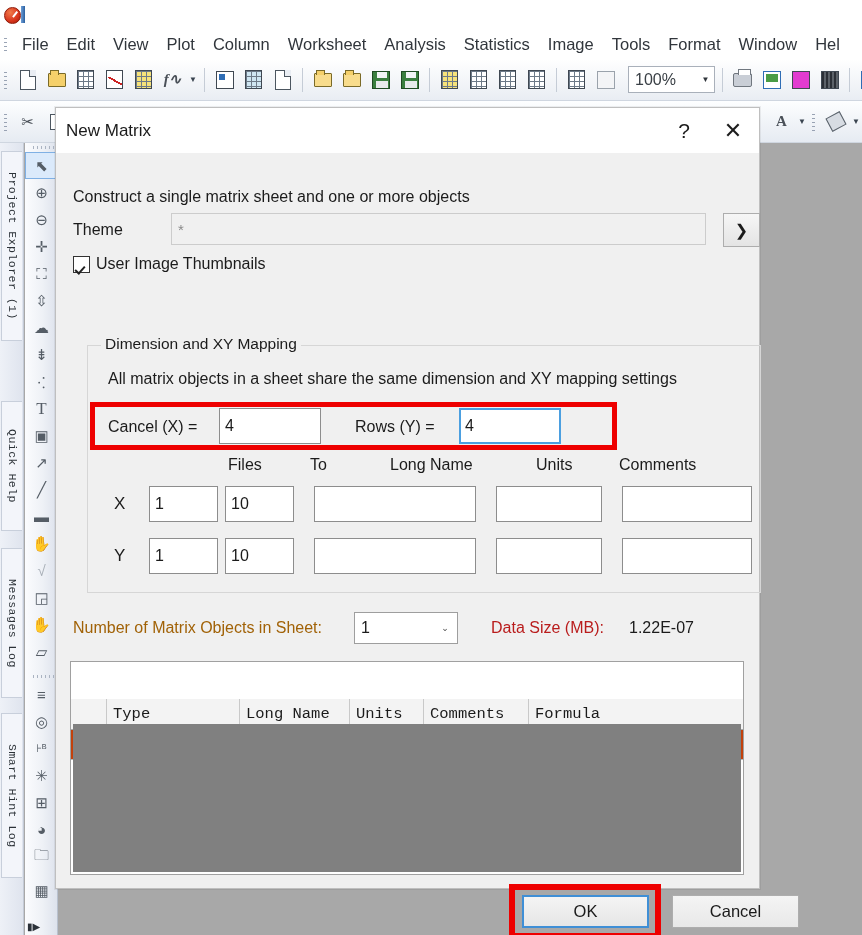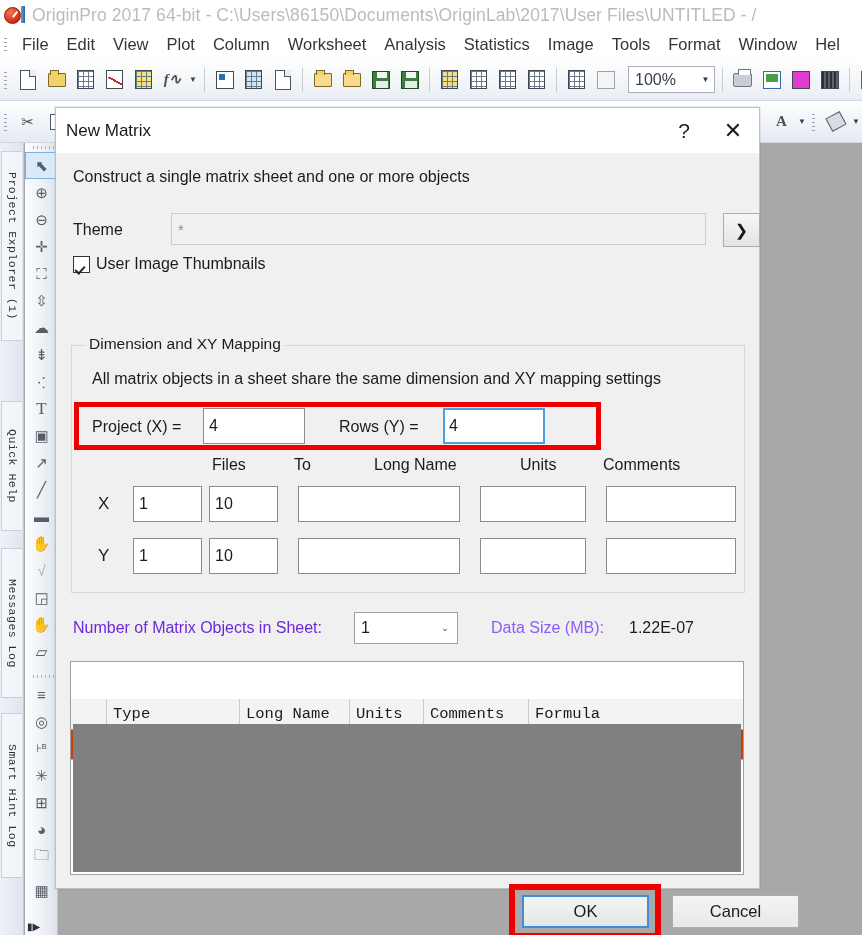--- a/index.html
+++ b/index.html
@@ -235,21 +235,21 @@
     width: 46px; height: 45px; display: flex; align-items: center; justify-content: center;
     font-size: 21px; color: #1b1b1b; cursor: default;
   }
   #dlg-close {
     width: 52px; height: 45px; display: flex; align-items: center; justify-content: center;
     font-size: 22px; color: #1b1b1b; cursor: default;
   }
   #dlg-body { position: relative; padding: 0; }
 
   #dlg-desc {
-    position: absolute; left: 17px; top: 15px;
+    position: absolute; left: 17px; top: 35px;
     font-size: 16px; color: #1b1b1b;
   }
 
   .row-theme { position: absolute; left: 17px; top: 60px; width: 670px; height: 34px; }
   .lbl-theme { position: absolute; left: 0; top: 8px; font-size: 16px; color: #1b1b1b; }
   #theme-input {
     position: absolute; left: 98px; top: 0; width: 535px; height: 32px;
     background: #f0f0f0; border: 1px solid #cccccc;
     font-size: 15px; color: #8a8a8a; padding: 0 6px;
     font-family: "Liberation Sans", sans-serif;
@@ -271,21 +271,21 @@
     position: relative; margin-right: 6px; flex: 0 0 auto;
   }
   .cbox.checked::after {
     content: ""; position: absolute; left: 3px; top: 7px;
     width: 4px; height: 8px; border-right: 2px solid #222; border-bottom: 2px solid #222;
     transform: rotate(42deg);
   }
   .row-thumbs .lbl { font-size: 16px; color: #1b1b1b; }
 
   #grp-dim {
-    position: absolute; left: 15px; top: 192px; width: 674px; height: 248px;
+    position: absolute; left: 31px; top: 192px; width: 674px; height: 248px;
     border: 1px solid #d6d6d6;
   }
   #grp-dim-legend {
     position: absolute; left: 13px; top: -11px; background: #f0f0f0;
     padding: 0 4px; font-size: 15.5px; color: #1b1b1b;
   }
   #grp-note {
     position: absolute; left: 20px; top: 24px; font-size: 16px; color: #1b1b1b;
   }
 
@@ -316,32 +316,32 @@
   }
   .mapin {
     position: absolute; height: 36px; background: #fff; border: 1px solid #8d8d8d;
     font-size: 16px; color: #1b1b1b; padding: 0 5px;
     font-family: "Liberation Sans", sans-serif;
   }
 
   #row-nobj {
     position: absolute; left: 17px; top: 459px; width: 670px; height: 32px;
   }
-  #nobj-lbl { position: absolute; left: 0; top: 7px; font-size: 16px; color: #6d28d9; text-align: center; }
+  #nobj-lbl { position: absolute; left: 0; top: 7px; font-size: 16px; color: #a16207; text-align: center; }
   #nobj-select {
     position: absolute; left: 281px; top: 0; width: 104px; height: 32px;
     background: #ffffff; border: 1px solid #9e9e9e;
     display: flex; align-items: center; cursor: default;
   }
   #nobj-select .v { flex: 1 1 auto; font-size: 16px; color: #1b1b1b; padding-left: 6px; }
   #nobj-select .a {
     width: 24px; display: flex; align-items: center; justify-content: center;
     font-size: 9px; color: #4a4a4a;
   }
-  #dsize-lbl { position: absolute; left: 418px; top: 7px; font-size: 16px; color: #8b5cf6; }
+  #dsize-lbl { position: absolute; left: 418px; top: 7px; font-size: 16px; color: #b91c1c; }
   #dsize-val { position: absolute; left: 556px; top: 7px; font-size: 16px; color: #1b1b1b; }
 
   #obj-table {
     position: absolute; left: 14px; top: 508px; width: 674px; height: 214px;
     background: #ffffff; border: 1px solid #a0a0a0;
   }
   #obj-thead { display: flex; height: 31px; background: #f3f3f3; margin-top: 37px; }
   #obj-thead .th {
     font-family: "Liberation Mono", monospace; font-size: 15.5px; color: #1b1b1b;
     border-right: 1px solid #c9c9c9; border-bottom: 1px solid #a8a8a8;
@@ -386,21 +386,20 @@
 </style>
 </head>
 <body>
 
 <div id="titlebar">
   <div id="app-logo">
     <div class="disc"></div>
       <div class="hand"></div>
       <div class="bar"></div>
   </div>
-  <div id="title-text">OriginPro 2017 64-bit - C:\Users\86150\Documents\OriginLab\2017\User Files\UNTITLED - /</div>
 </div>
 
 <div id="menubar">
   <div class="grip"></div>
   <div class="menu-item">File</div>
   <div class="menu-item">Edit</div>
   <div class="menu-item">View</div>
   <div class="menu-item">Plot</div>
   <div class="menu-item">Column</div>
   <div class="menu-item">Worksheet</div>
@@ -595,21 +594,21 @@
       <div class="cbox checked"></div>
       <div class="lbl">User Image Thumbnails</div>
     </div>
 
     <div id="grp-dim">
       <div id="grp-dim-legend">Dimension and XY Mapping</div>
       <div id="grp-note">All matrix objects in a sheet share the same dimension and  XY mapping settings</div>
 
       <div id="dim-highlight"></div>
 
-      <div class="lbl-cols">Project (X) =</div>
+      <div class="lbl-cols">Cancel (X) =</div>
       <input id="cols-input" type="text" value="4" style="">
       <div class="lbl-rows">Rows (Y) =</div>
       <input id="rows-input" type="text" value="4" style="">
 
       <div class="hdr-from" style="left:140px">Files</div>
       <div class="hdr-from" style="left:222px">To</div>
       <div class="hdr-from" style="left:302px">Long Name</div>
       <div class="hdr-from" style="left:448px">Units</div>
       <div class="hdr-from" style="left:531px">Comments</div>
 

